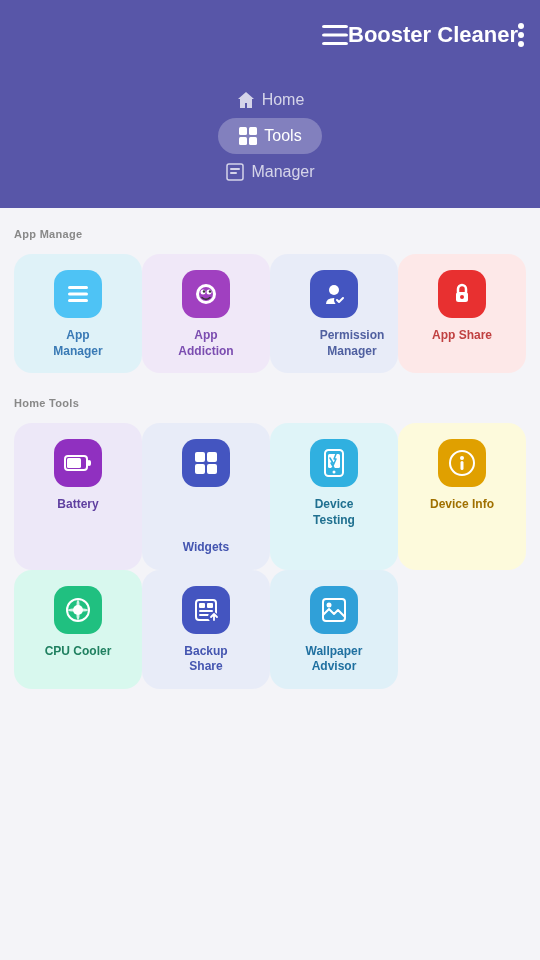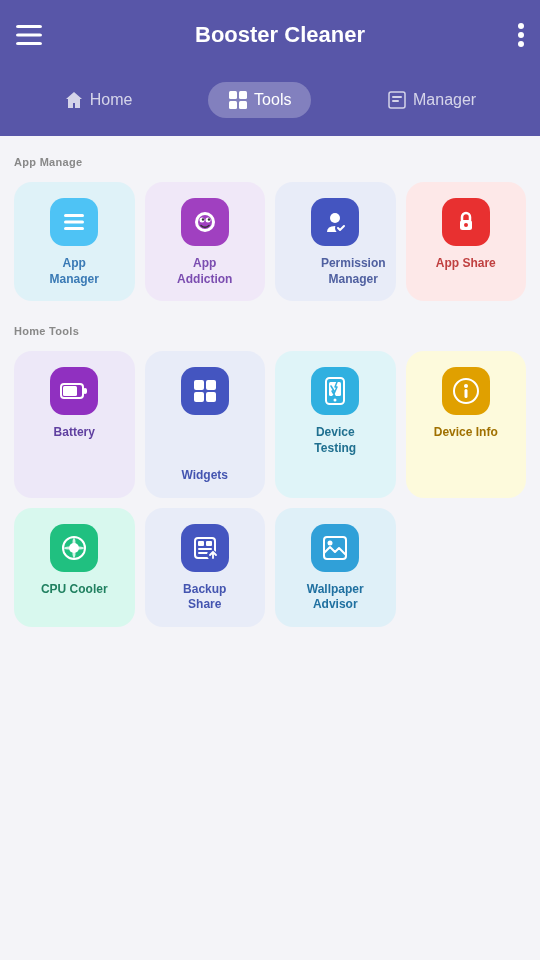--- a/index.html
+++ b/index.html
@@ -10,21 +10,21 @@
       font-family: 'Segoe UI', Arial, sans-serif;
       background: #f4f4f8;
       overflow-x: hidden;
     }
 
     
     .header {
       background: #5856a8;
       display: flex;
       align-items: center;
-      justify-content: space-between;
+      justify-content: flex-end;
       padding: 8px 16px;
       height: 70px;
     }
     .header-title {
       color: white;
       font-size: 22px;
       font-weight: 700;
     }
     .header-icon {
       color: white;
@@ -32,20 +32,21 @@
       cursor: pointer;
     }
 
     
     .nav-tabs {
       background: #5856a8;
       display: flex;
       align-items: center;
       justify-content: space-around;
       padding: 12px 16px 18px;
+      flex-direction: column;
     }
     .nav-tab {
       display: flex;
       align-items: center;
       gap: 6px;
       color: rgba(255,255,255,0.75);
       font-size: 16px;
       font-weight: 500;
       cursor: pointer;
       padding: 8px 20px;
@@ -69,21 +70,21 @@
       font-size: 11px;
       font-weight: 600;
       margin-bottom: 14px;
       letter-spacing: 0.3px;
     }
 
     
     .tool-grid {
       display: grid;
       grid-template-columns: repeat(4, 1fr);
-      gap: 10px;
+      gap: 0;
       margin-bottom: 24px;
     }
 
     .tool-card {
       border-radius: 18px;
       padding: 16px 8px 14px;
       display: flex;
       flex-direction: column;
       align-items: center;
       gap: 10px;

